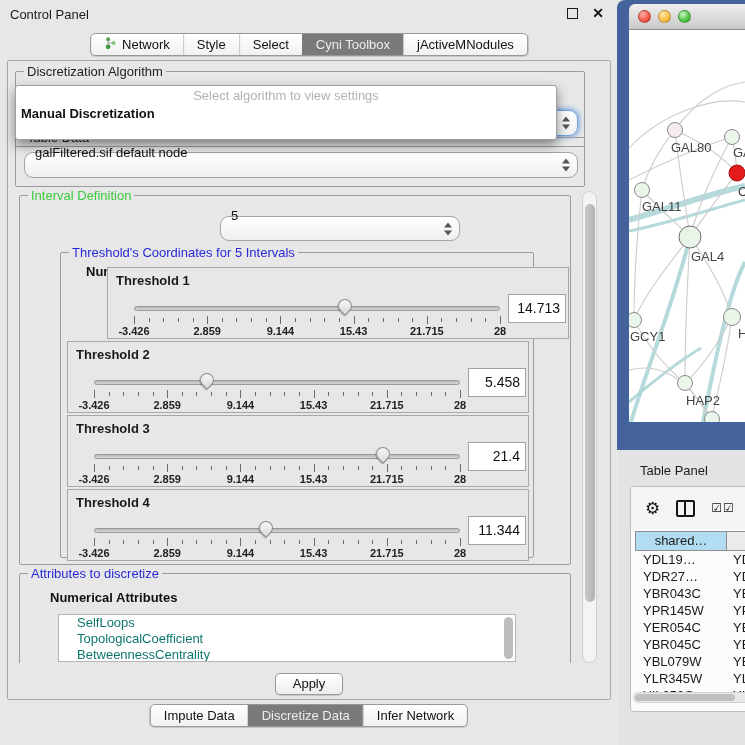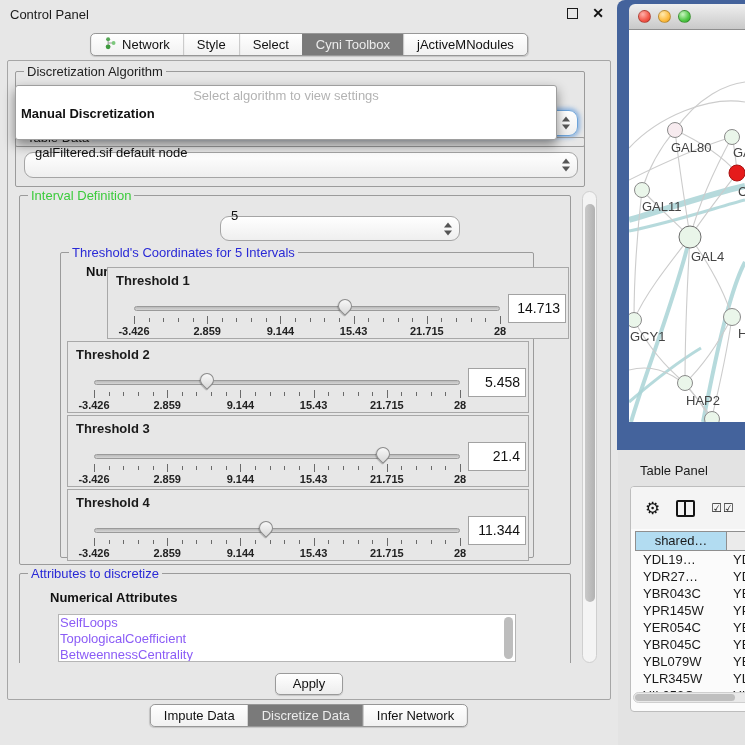--- a/index.html
+++ b/index.html
@@ -60,21 +60,21 @@
   .thumb { position:absolute; top:-5px; width:14px; height:14px; background:linear-gradient(135deg,#fdfdfd,#d8d8d8); border:1px solid #8a8a8a; border-radius:50% 50% 0 50%; transform:translateX(-50%) rotate(45deg); box-shadow:0 1px 1px rgba(0,0,0,.25); }
   .ticks { position:absolute; left:0; top:12px; width:100%; height:8px; }
   .tick { position:absolute; top:2px; width:1px; height:4px; background:#6a6a6a; }
   .tick.major { top:0; height:8px; }
   .tick-labels { position:absolute; left:0; top:21px; width:100%; height:12px; font-size:11px; font-weight:bold; color:#222; }
   .tick-labels span { position:absolute; transform:translateX(-50%); white-space:nowrap; }
   .value-box { position:absolute; left:400px; top:26px; width:58px; height:29px; background:#fff; border:1px solid #a2a2a2; font-size:14px; color:#111; text-align:right; line-height:27px; padding-right:5px; }
 
   
   .attr-list { position:absolute; left:38px; top:40px; width:458px; height:48px; background:#fff; border:1px solid #b5b5b5; overflow:hidden; }
-  .attr-list .item { height:16px; line-height:16px; padding-left:1px; font-size:13px; color:#8b5cf6; }
+  .attr-list .item { height:16px; line-height:16px; padding-left:18px; font-size:13px; color:#0f766e; }
   .attr-list .lthumb { position:absolute; right:2px; top:2px; width:9px; height:42px; background:#bdbdbd; border-radius:5px; }
 
   .apply-btn { position:absolute; left:50%; transform:translateX(-50%); top:612px; width:68px; height:22px; background:linear-gradient(#ffffff,#ededed); border:1px solid #9a9a9a; border-radius:5px; text-align:center; line-height:20px; font-size:13px; color:#111; box-shadow:0 1px 1px rgba(0,0,0,.15); }
 
   
   .net-window { position:absolute; left:617px; top:0; width:128px; height:450px; background:#44639c; border-top-left-radius:8px; }
   .net-titlebar { position:absolute; left:12px; top:4px; right:0; height:26px; background:linear-gradient(#efefef,#c9c9c9); border-bottom:1px solid #8e8e8e; border-top-left-radius:6px; }
   .light { position:absolute; top:6px; width:13px; height:13px; border-radius:50%; border:1px solid rgba(0,0,0,.25); }
   .light.red { left:9px; background:radial-gradient(circle at 35% 30%, #ffb0a8, #f25648 60%, #d33a2e); }
   .light.yellow { left:29px; background:radial-gradient(circle at 35% 30%, #ffeab0, #fdbc40 60%, #dd9b22); }

